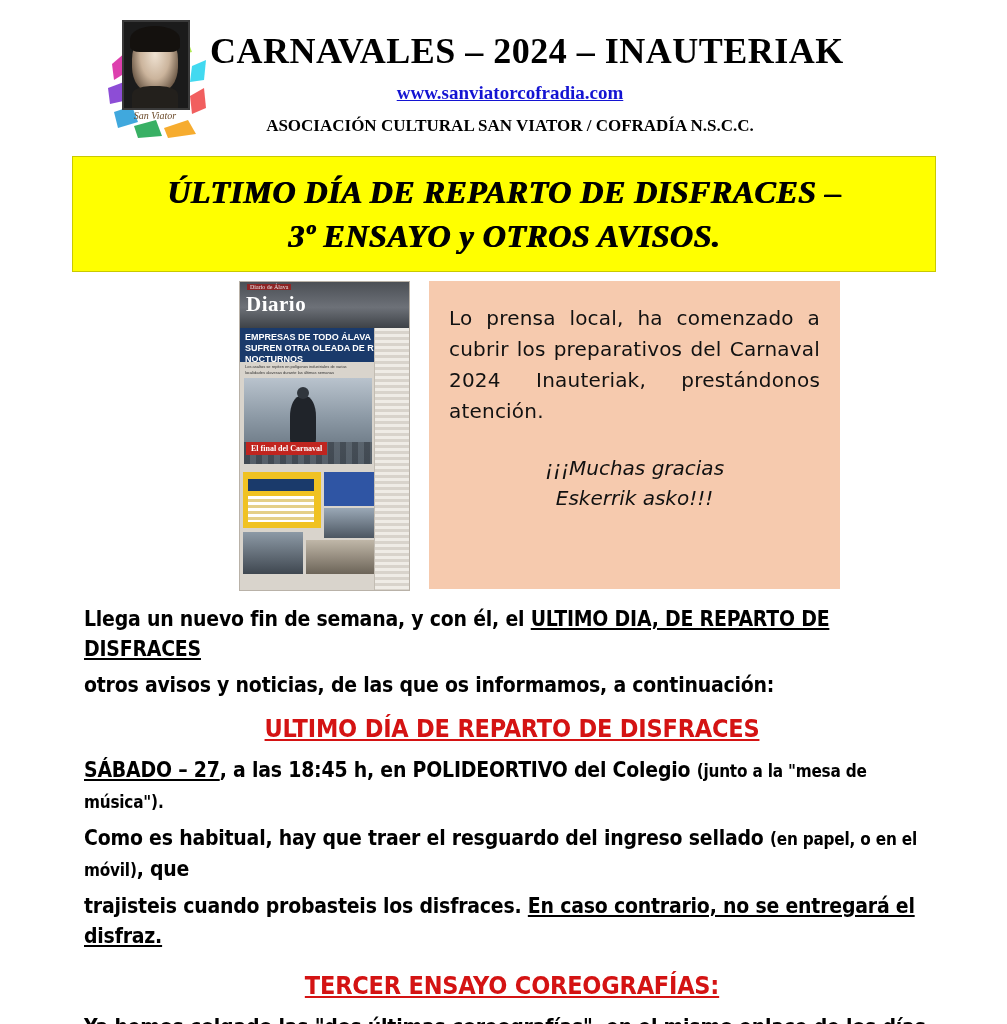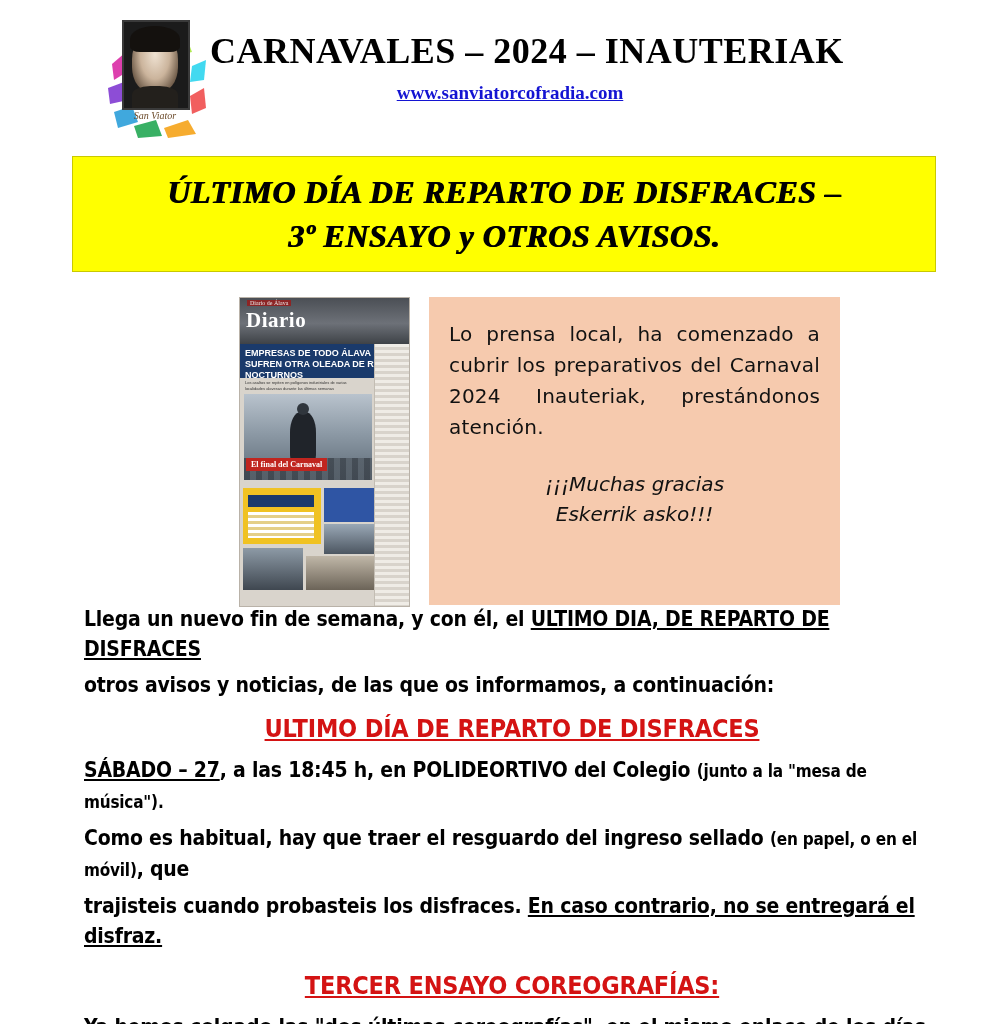--- a/index.html
+++ b/index.html
@@ -221,21 +221,20 @@
     text-shadow: 1px 0 0 #000;
   }
 
   
   .media {
     position: absolute;
     left: 239px;
     top: 281px;
     width: 601px;
     height: 308px;
-    margin-top: 16px;
   }
   .newspaper {
     position: absolute;
     left: 0;
     top: 0;
     width: 169px;
     height: 308px;
     background: #d9d4cc;
     overflow: hidden;
     border: 1px solid #b9b2a8;
@@ -417,20 +416,21 @@
       <div class="face"></div>
       <div class="hair"></div>
       <div class="collar"></div>
     </div>
     <div class="cap">San Viator</div>
   </div>
 
   <div class="header-center">
     <div class="title-main">CARNAVALES – 2024 – INAUTERIAK</div>
     <div class="title-url">www.sanviatorcofradia.com</div>
+    <div class="title-assoc">ASOCIACIÓN CULTURAL SAN VIATOR / COFRADÍA N.S.C.C.</div>
   </div>
 
 </div>
 
 <div class="banner">
   <div class="banner-line">ÚLTIMO DÍA DE REPARTO DE DISFRACES –</div>
   <div class="banner-line">3º ENSAYO y OTROS AVISOS.</div>
 </div>
 
 <div class="media">

